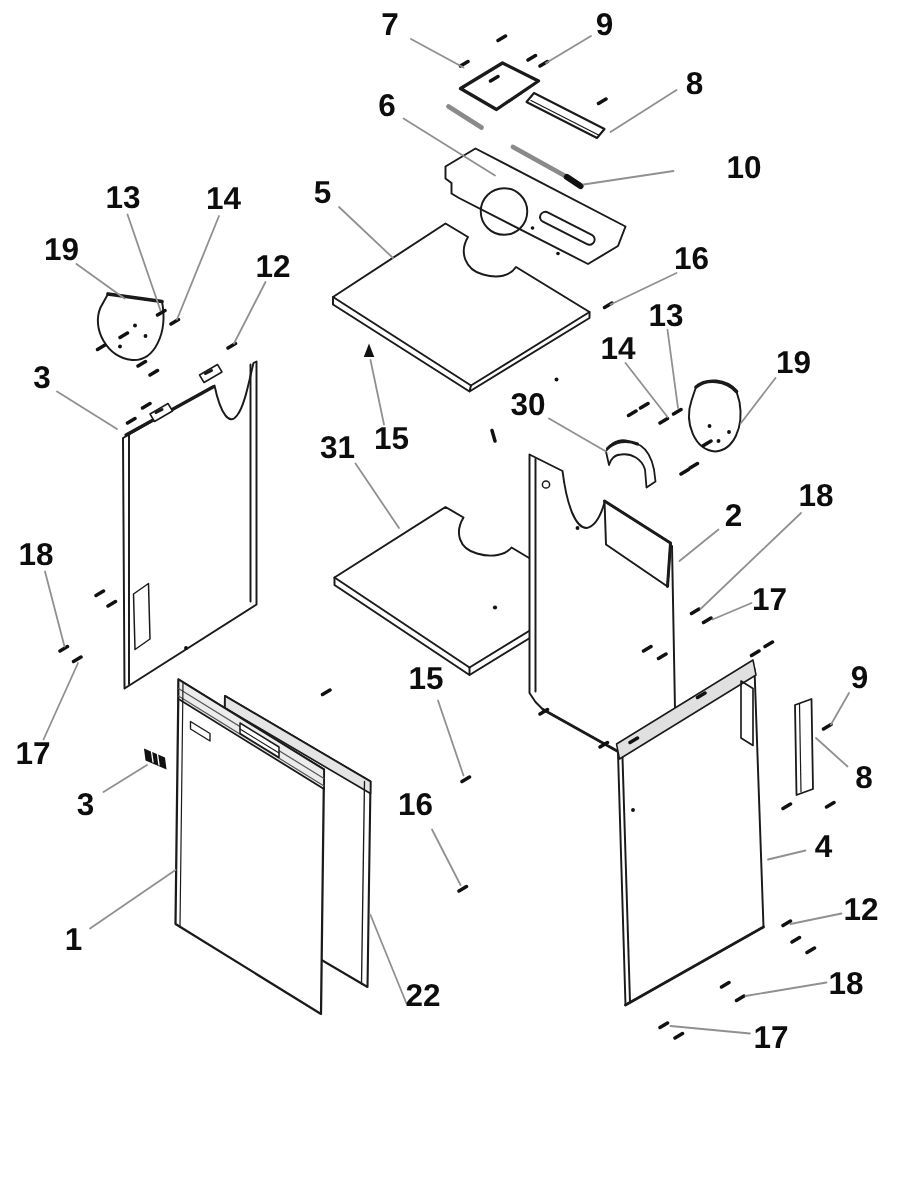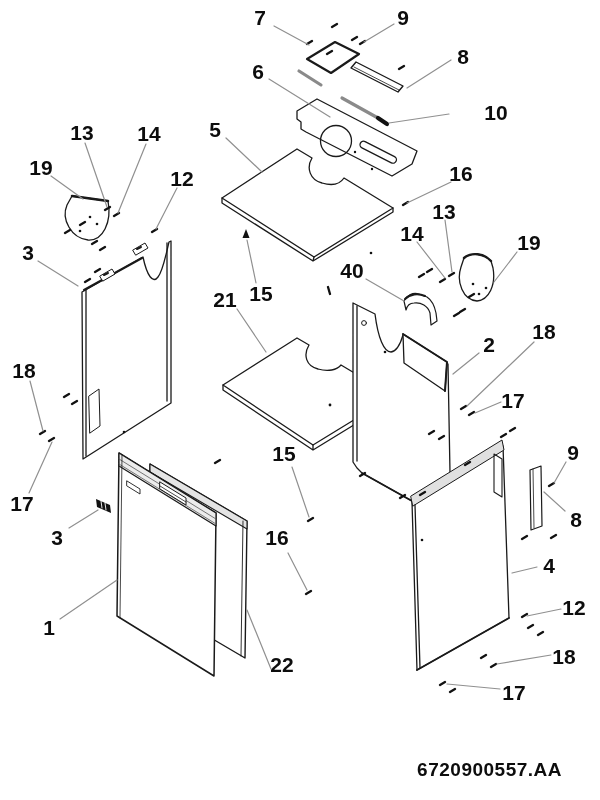--- a/index.html
+++ b/index.html
@@ -206,36 +206,35 @@
       <div class="callout" style="left: 215px; top: 129px;">5</div>
       <div class="callout" style="left: 461px; top: 173px;">16</div>
       <div class="callout" style="left: 444px; top: 211px;">13</div>
       <div class="callout" style="left: 412px; top: 233px;">14</div>
       <div class="callout" style="left: 529px; top: 242px;">19</div>
       <div class="callout" style="left: 82px; top: 132px;">13</div>
       <div class="callout" style="left: 149px; top: 133px;">14</div>
       <div class="callout" style="left: 41px; top: 167px;">19</div>
       <div class="callout" style="left: 182px; top: 178px;">12</div>
       <div class="callout" style="left: 28px; top: 252px;">3</div>
-      <div class="callout" style="left: 352px; top: 270px;">40</div>
+      <div class="callout" style="left: 352px; top: 270px;">30</div>
       <div class="callout" style="left: 261px; top: 293px;">15</div>
-      <div class="callout" style="left: 225px; top: 299px;">21</div>
+      <div class="callout" style="left: 225px; top: 299px;">31</div>
       <div class="callout" style="left: 489px; top: 344px;">2</div>
       <div class="callout" style="left: 544px; top: 331px;">18</div>
       <div class="callout" style="left: 513px; top: 400px;">17</div>
       <div class="callout" style="left: 24px; top: 370px;">18</div>
       <div class="callout" style="left: 22px; top: 503px;">17</div>
       <div class="callout" style="left: 573px; top: 452px;">9</div>
       <div class="callout" style="left: 576px; top: 519px;">8</div>
       <div class="callout" style="left: 57px; top: 537px;">3</div>
       <div class="callout" style="left: 284px; top: 453px;">15</div>
       <div class="callout" style="left: 277px; top: 537px;">16</div>
       <div class="callout" style="left: 549px; top: 565px;">4</div>
       <div class="callout" style="left: 49px; top: 627px;">1</div>
       <div class="callout" style="left: 574px; top: 607px;">12</div>
       <div class="callout" style="left: 282px; top: 664px;">22</div>
       <div class="callout" style="left: 564px; top: 656px;">18</div>
       <div class="callout" style="left: 514px; top: 692px;">17</div>
     </div>
 
-<div id="part-number">6720900557.AA</div>
 
 </div>
 
 </body></html>

